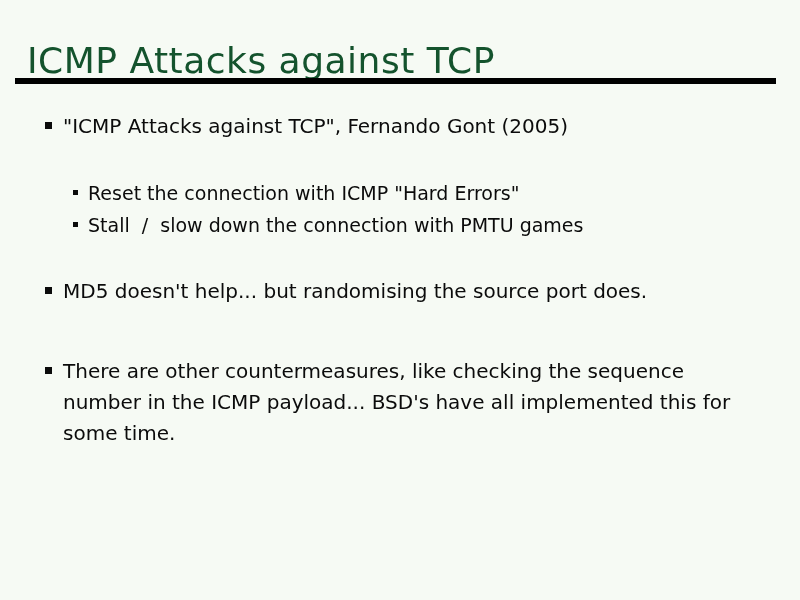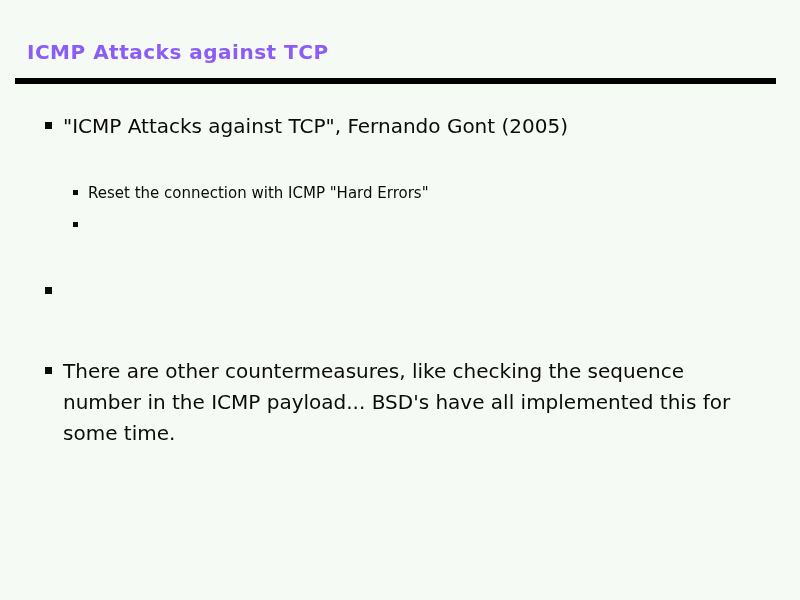--- a/index.html
+++ b/index.html
@@ -15,24 +15,24 @@
     width: 800px;
     height: 600px;
     background: #f6faf4;
     overflow: hidden;
     color: #0b0b0b;
   }
   .slide-title {
     position: absolute;
     left: 27px;
     top: 40px;
-    font-size: 20px;
-    font-weight: 700;
+    font-size: 36px;
+    font-weight: 400;
     letter-spacing: 0.5px;
-    color: #8b5cf6;
+    color: #14532d;
     white-space: nowrap;
   }
   .title-rule {
     position: absolute;
     left: 15px;
     top: 78px;
     width: 761px;
     height: 6px;
     background: #000000;
   }
@@ -52,21 +52,21 @@
     background: #0b0b0b;
     display: inline-block;
   }
   .l1 { left: 45px; width: 720px; }
   .l1 .sq {
     width: 7px;
     height: 7px;
     margin-top: 11px;
     margin-right: 11px;
   }
-  .l2 { left: 73px; width: 690px; font-size: 15px; }
+  .l2 { left: 73px; width: 690px; font-size: 19px; }
   .l2 .sq {
     width: 5px;
     height: 5px;
     margin-top: 12px;
     margin-right: 10px;
   }
 </style>
 </head>
 <body>
 
@@ -81,24 +81,26 @@
     <span class="text">"ICMP Attacks against TCP", Fernando Gont (2005)</span>
   </div>
 
   <div class="row l2" style="top:178px">
     <span class="sq"></span>
     <span class="text">Reset the connection with ICMP "Hard Errors"</span>
   </div>
 
   <div class="row l2" style="top:210px">
     <span class="sq"></span>
+    <span class="text">Stall  /  slow down the connection with PMTU games</span>
   </div>
 
   <div class="row l1" style="top:276px">
     <span class="sq"></span>
+    <span class="text">MD5 doesn't help... but randomising the source port does.</span>
   </div>
 
   <div class="row l1" style="top:356px">
     <span class="sq"></span>
     <span class="text">There are other countermeasures, like checking the sequence
 number in the ICMP payload... BSD's have all implemented this for
 some time.</span>
   </div>
 
 </div>

